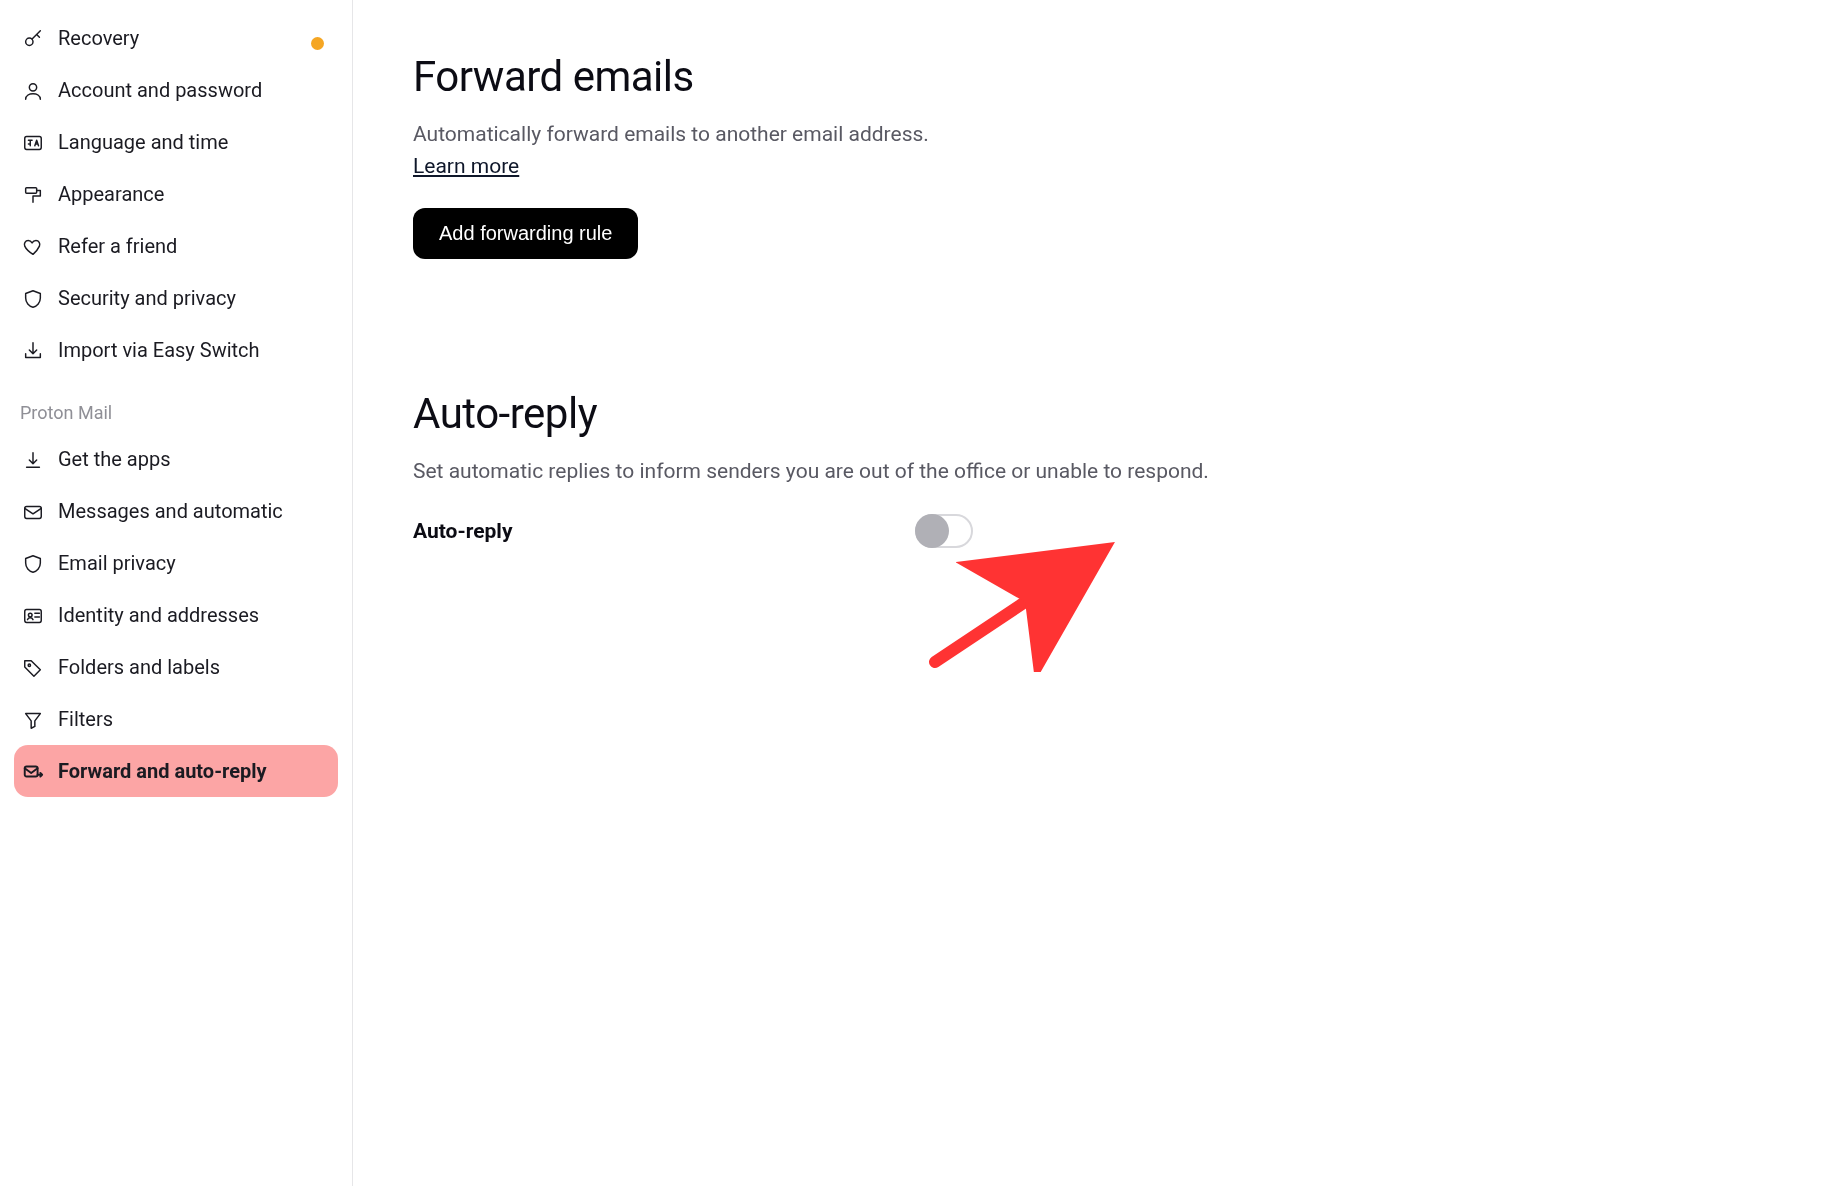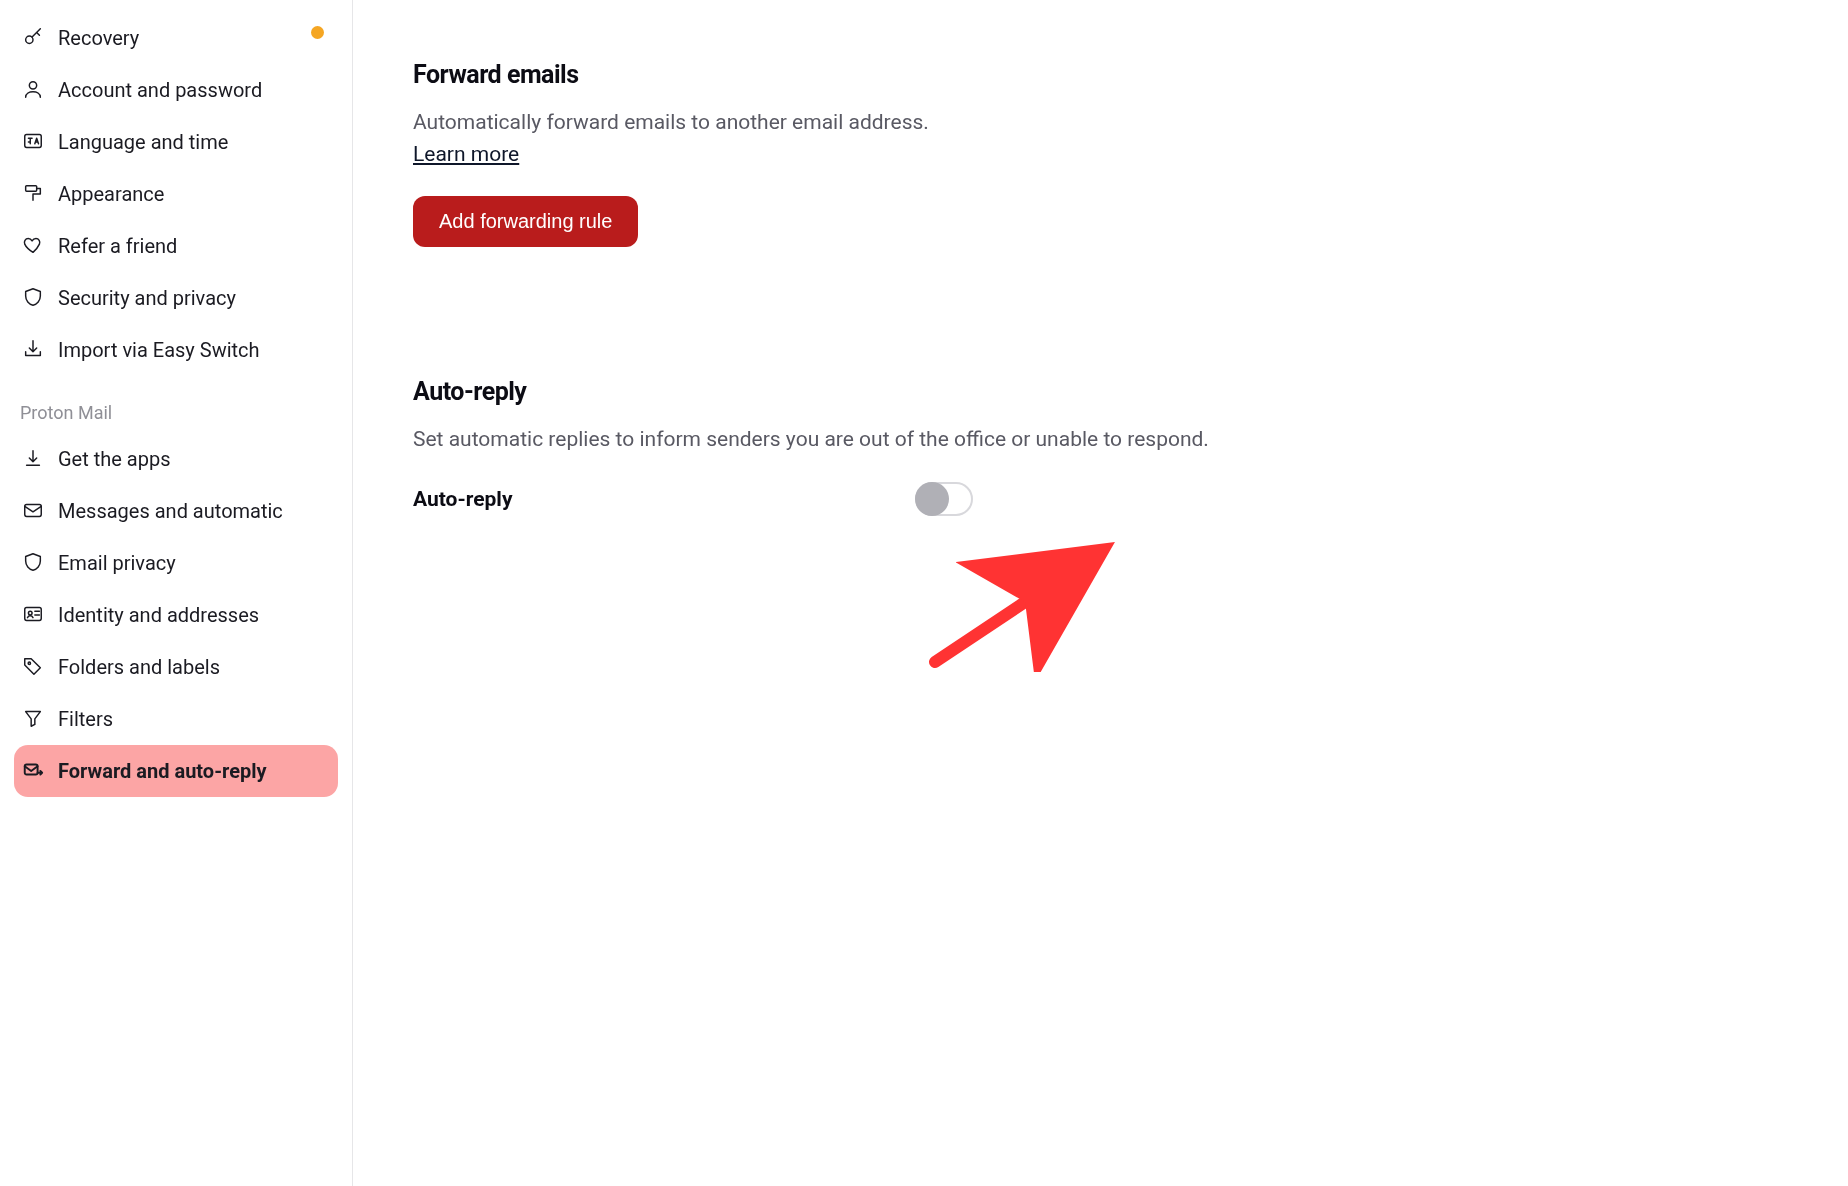--- a/index.html
+++ b/index.html
@@ -25,21 +25,21 @@
       margin-bottom: 14px;
     }
     .sidebar-group-label {
       font-size: 18px;
       color: #8f8f96;
       padding: 12px 6px 10px 6px;
       font-weight: 400;
     }
     .sidebar-item {
       display: flex;
-      align-items: flex-start;
+      align-items: flex-end;
       gap: 14px;
       padding: 14px 8px;
       border-radius: 14px;
       cursor: pointer;
       color: #1b1b22;
       font-size: 20px;
       position: relative;
     }
     .sidebar-item.active {
       background: #fca5a5;
@@ -66,39 +66,38 @@
 
     
     .main {
       flex: 1;
       padding: 52px 60px;
       overflow-y: auto;
       position: relative;
     }
     .section { margin-bottom: 130px; max-width: 1200px; }
     .section h1 {
-      font-size: 25px;
-      font-weight: 700;
+      font-size: 42px;
+      font-weight: 400;
       margin-bottom: 18px;
       letter-spacing: -0.5px;
-      margin-top: 8px;
     }
     .section .desc {
       font-size: 21px;
       color: #595963;
       line-height: 1.5;
       margin-bottom: 26px;
     }
     .section .desc a {
       color: #0f172a;
       text-decoration: underline;
     }
     .btn-primary {
       display: inline-block;
-      background: #b91c1c;
+      background: #000000;
       color: #ffffff;
       font-size: 20px;
       font-weight: 400;
       padding: 14px 26px;
       border: none;
       border-radius: 12px;
       cursor: pointer;
     }
 
     

